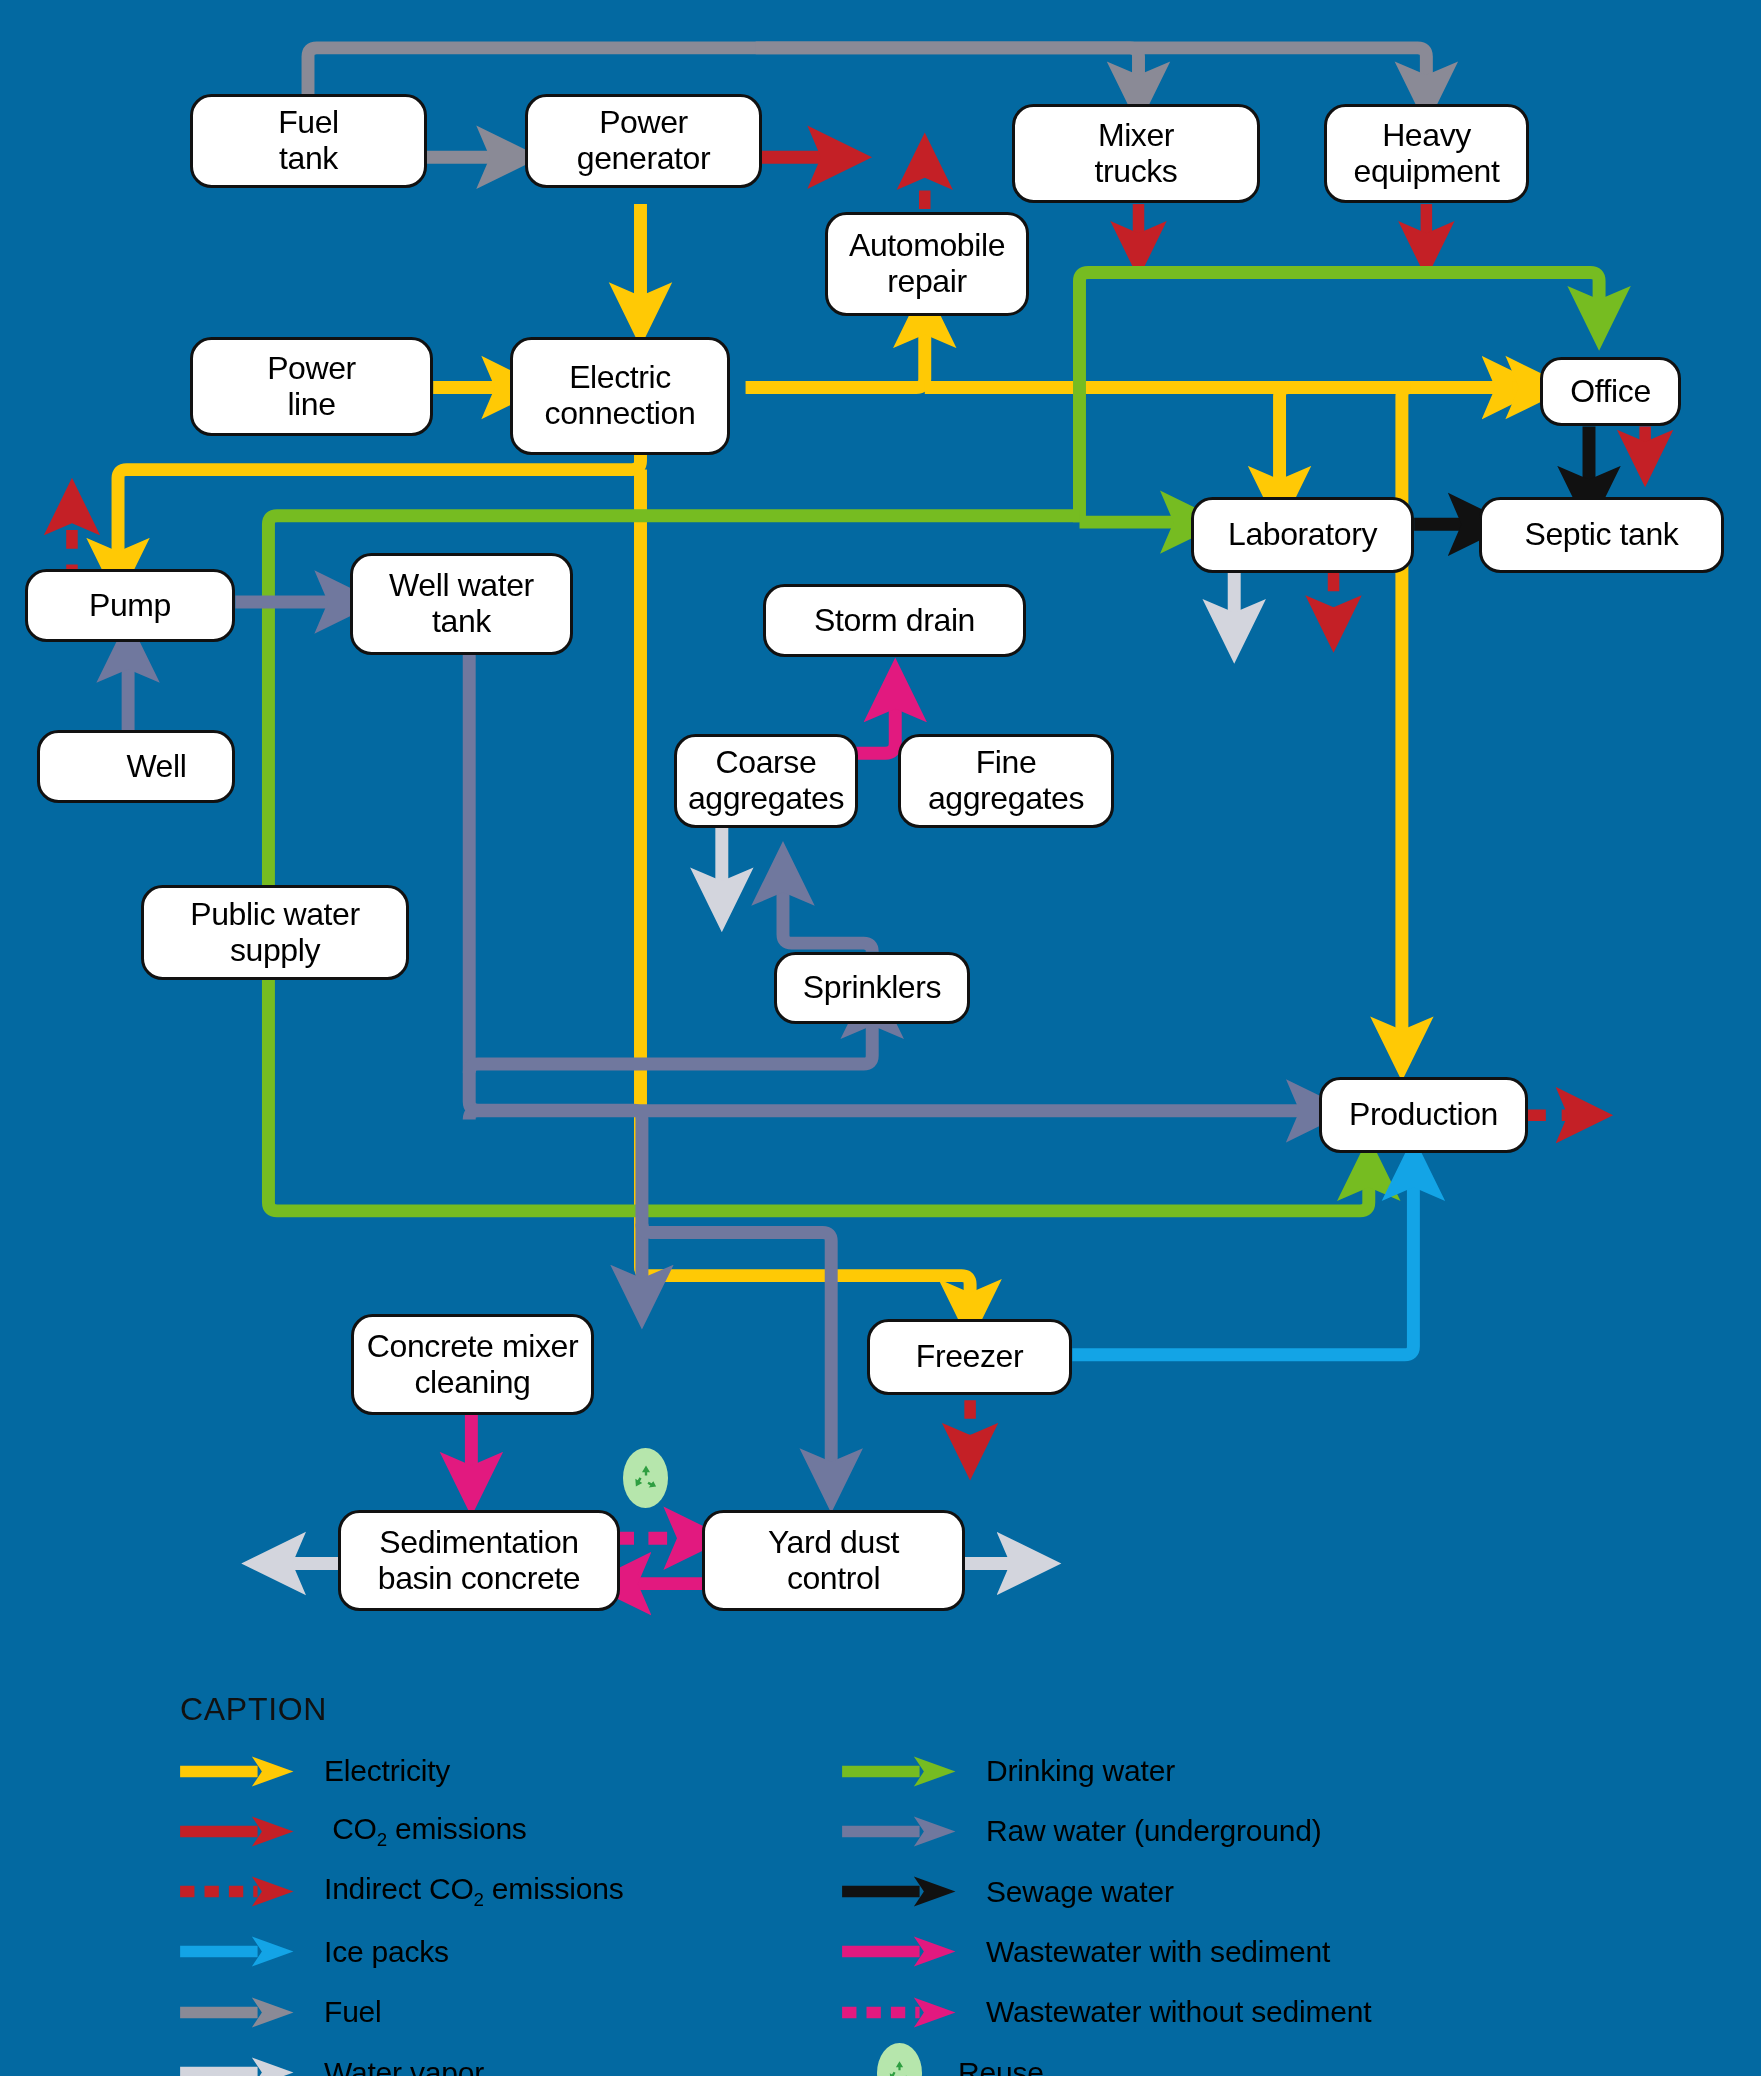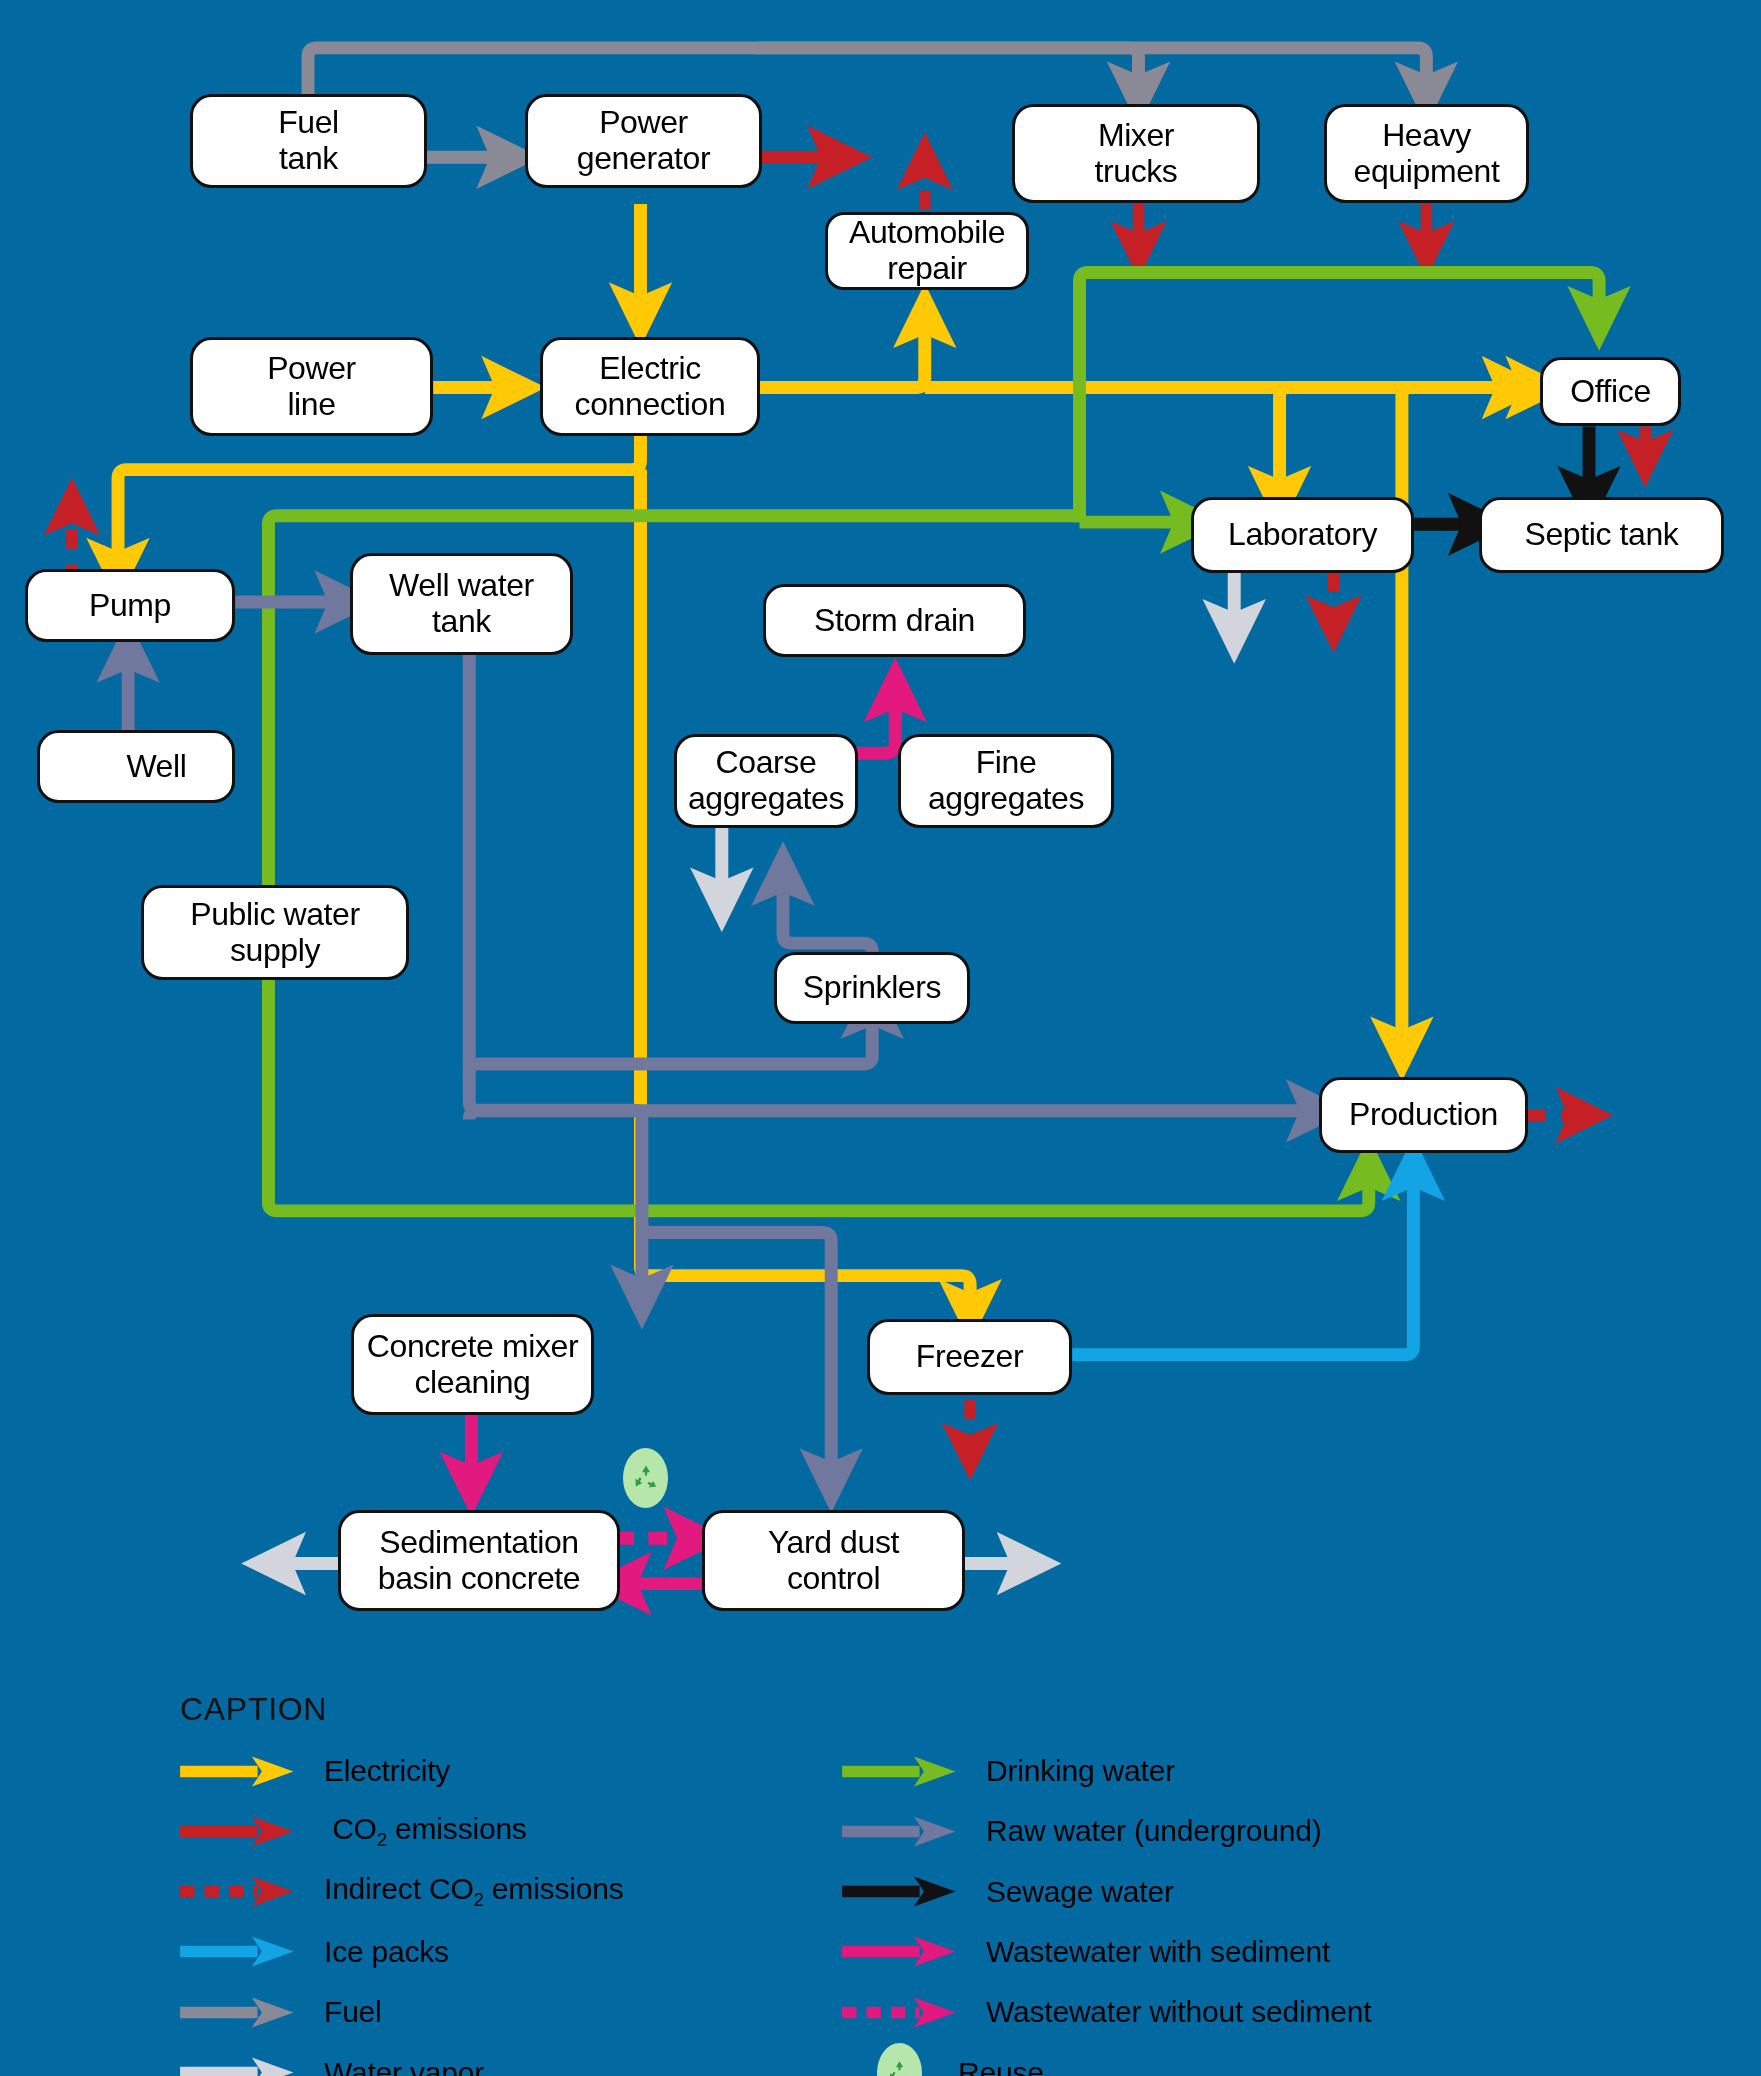--- a/index.html
+++ b/index.html
@@ -209,21 +209,21 @@
       </span>
   </div>
 
   <div class="node" style="left:525px;top:94px;width:237px;height:94px;">
     <span>
         <div>Power</div>
         <div>generator</div>
       </span>
   </div>
 
-  <div class="node" style="left:825px;top:212px;width:204px;height:78px;border-radius:19px;">
+  <div class="node" style="left:825px;top:212px;width:204px;height:104px;">
     <span>
         <div>Automobile</div>
         <div>repair</div>
       </span>
   </div>
 
   <div class="node" style="left:1012px;top:104px;width:248px;height:99px;">
     <span>
         <div>Mixer</div>
         <div>trucks</div>
@@ -237,21 +237,21 @@
       </span>
   </div>
 
   <div class="node" style="left:190px;top:337px;width:243px;height:99px;">
     <span>
         <div>Power</div>
         <div>line</div>
       </span>
   </div>
 
-  <div class="node" style="left:540px;top:337px;width:220px;height:99px;align-items:center;">
+  <div class="node" style="left:510px;top:337px;width:220px;height:118px;align-items:center;">
     <span>
         <div>Electric</div>
         <div>connection</div>
       </span>
   </div>
 
   <div class="node" style="left:1540px;top:357px;width:141px;height:69px;">
     <span>Office</span>
   </div>
 

